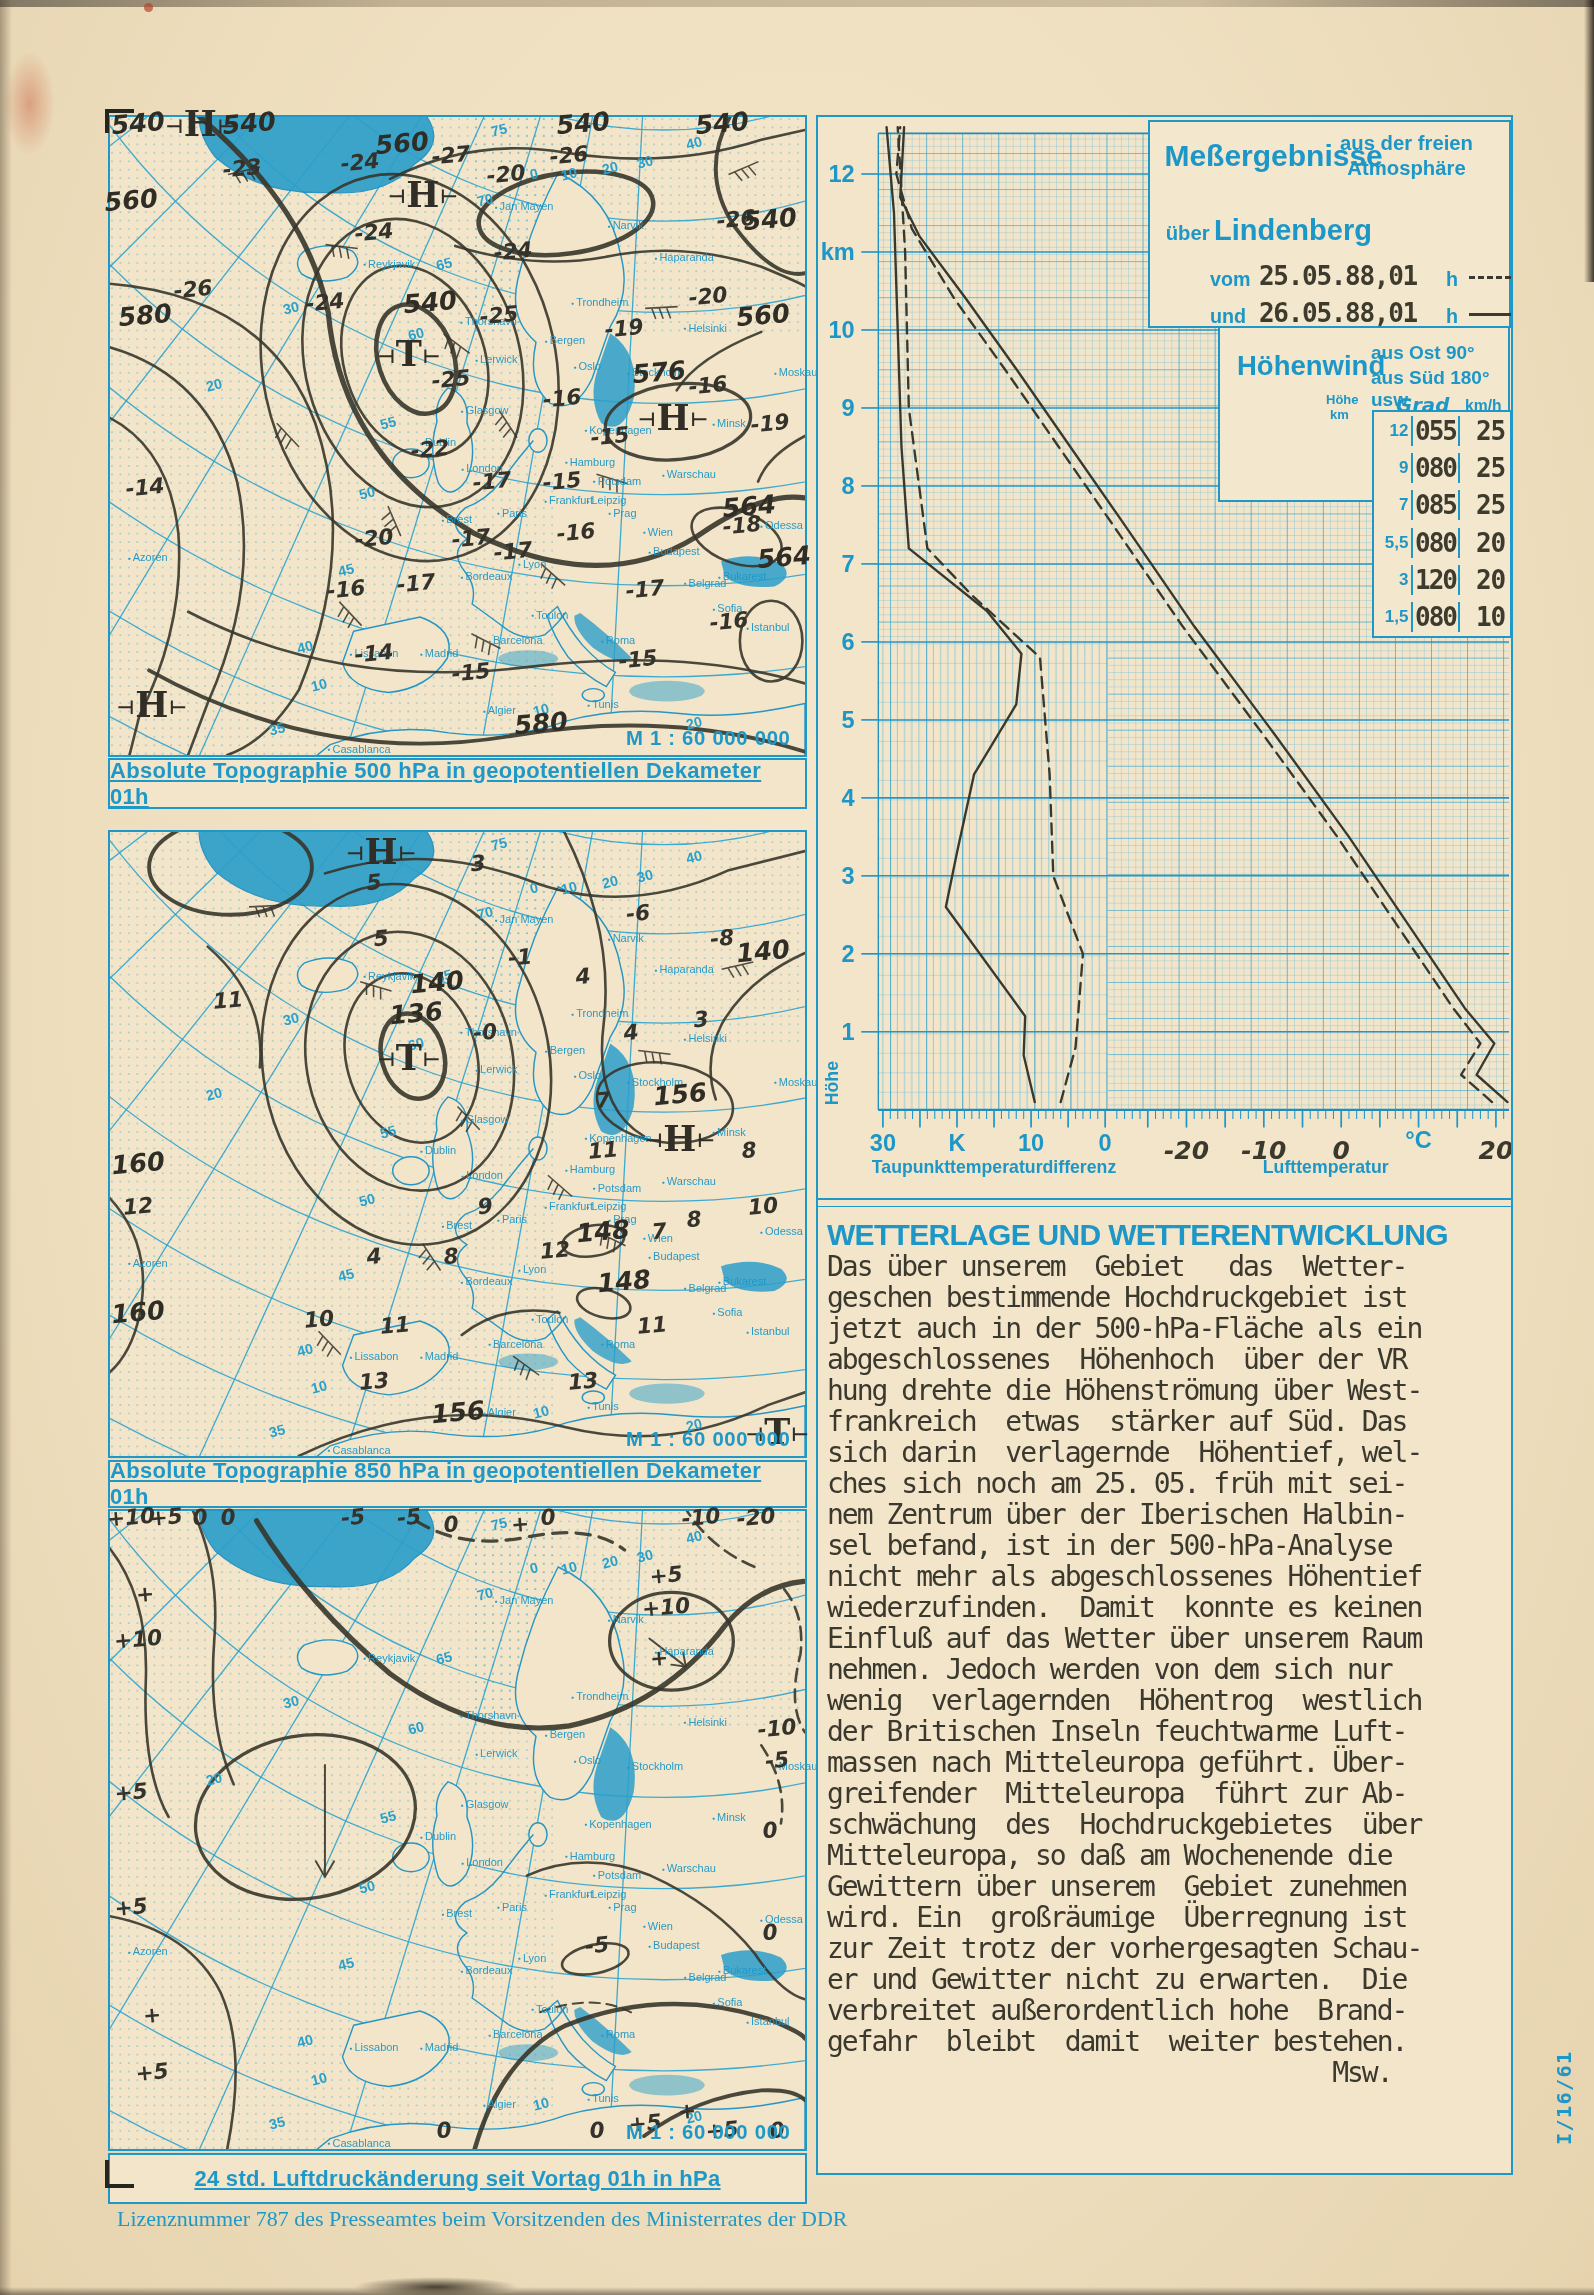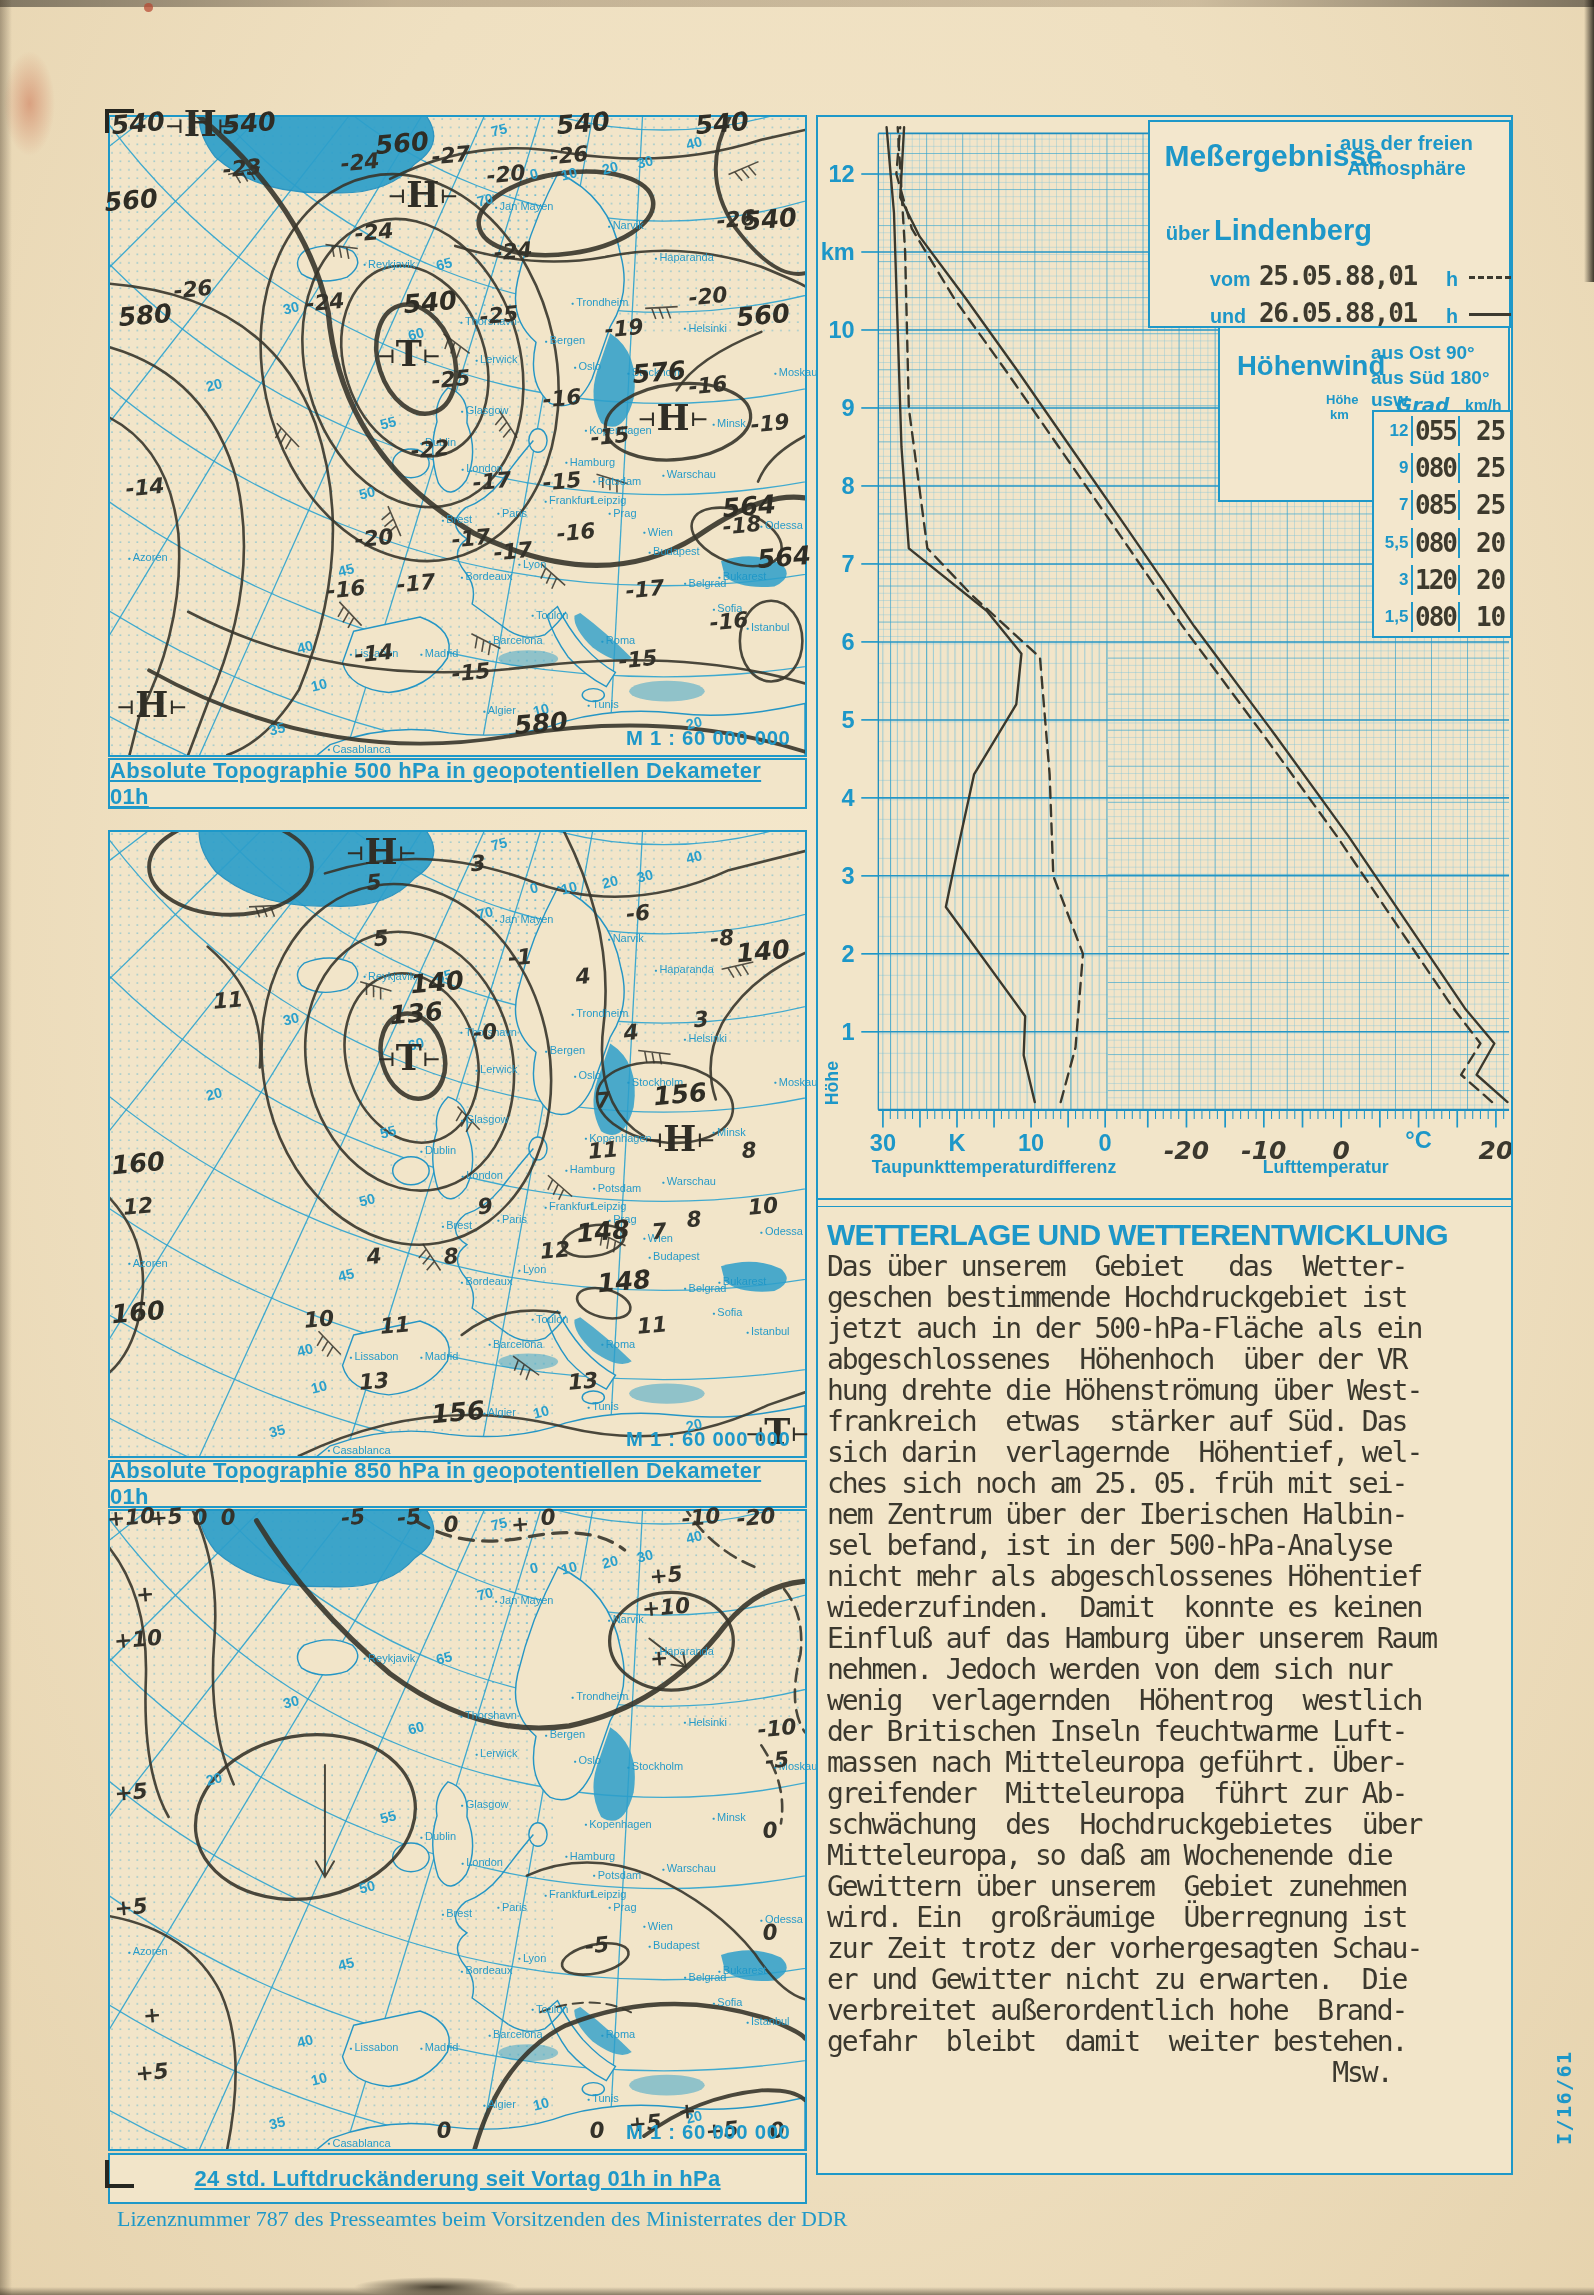--- a/index.html
+++ b/index.html
@@ -917,21 +917,21 @@
       <div class="tline">jetzt auch in der 500-hPa-Fläche als ein</div>
       <div class="tline">abgeschlossenes  Höhenhoch  über der VR</div>
       <div class="tline">hung drehte die Höhenströmung über West-</div>
       <div class="tline">frankreich  etwas  stärker auf Süd. Das</div>
       <div class="tline">sich darin  verlagernde  Höhentief, wel-</div>
       <div class="tline">ches sich noch am 25. 05. früh mit sei-</div>
       <div class="tline">nem Zentrum über der Iberischen Halbin-</div>
       <div class="tline">sel befand, ist in der 500-hPa-Analyse</div>
       <div class="tline">nicht mehr als abgeschlossenes Höhentief</div>
       <div class="tline">wiederzufinden.  Damit  konnte es keinen</div>
-      <div class="tline">Einfluß auf das Hamburg über unserem Raum</div>
+      <div class="tline">Einfluß auf das Wetter über unserem Raum</div>
       <div class="tline">nehmen. Jedoch werden von dem sich nur</div>
       <div class="tline">wenig  verlagernden  Höhentrog  westlich</div>
       <div class="tline">der Britischen Inseln feuchtwarme Luft-</div>
       <div class="tline">massen nach Mitteleuropa geführt. Über-</div>
       <div class="tline">greifender  Mitteleuropa  führt zur Ab-</div>
       <div class="tline">schwächung  des  Hochdruckgebietes  über</div>
       <div class="tline">Mitteleuropa, so daß am Wochenende die</div>
       <div class="tline">Gewittern über unserem  Gebiet zunehmen</div>
       <div class="tline">wird. Ein  großräumige  Überregnung ist</div>
       <div class="tline">zur Zeit trotz der vorhergesagten Schau-</div>

